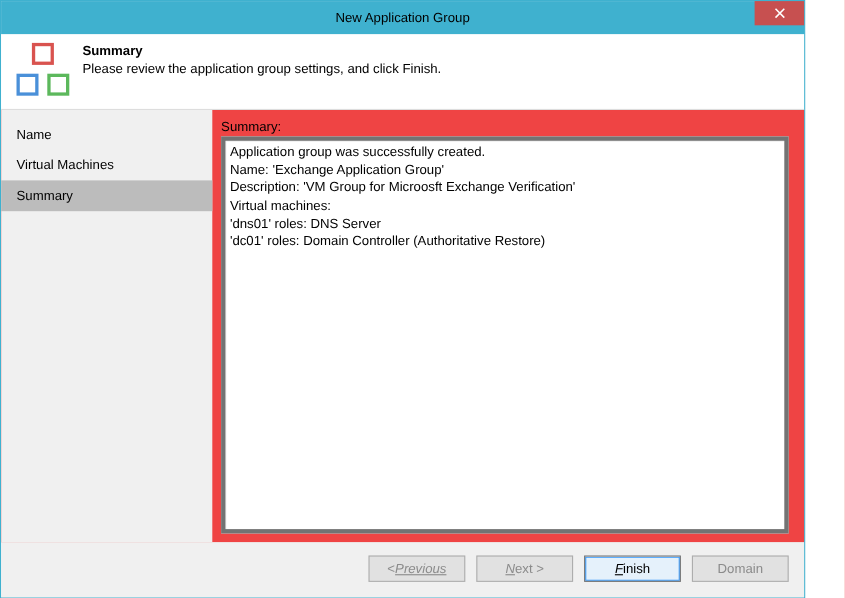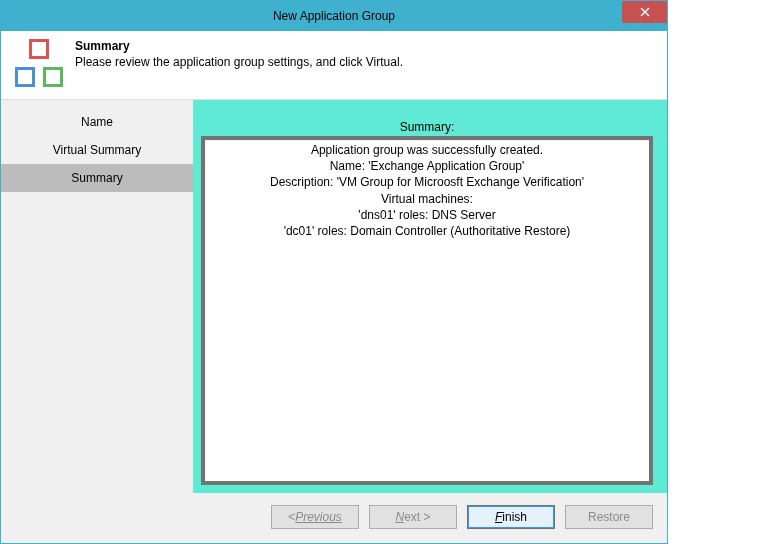--- a/index.html
+++ b/index.html
@@ -1,34 +1,34 @@
 <!DOCTYPE html>
 <html><head>
   <meta charset="utf-8">
   <style>
     * { box-sizing: border-box; margin: 0; padding: 0; font-family: "Segoe UI", Tahoma, sans-serif; font-size: 12px; }
     body { background: #fff; width: 768px; height: 544px; overflow: hidden; }
-    .window { width: 668px; height: 544px; border: 1px solid #3fb1cf; background: #f0f0f0; display: flex; flex-direction: column; }
+    .window { width: 732px; height: 544px; border: 1px solid #3fb1cf; background: #f0f0f0; display: flex; flex-direction: column; }
     .titlebar { height: 30px; background: #3fb1cf; display: flex; align-items: center; position: relative; }
     .titlebar-title { flex: 1; text-align: center; color: #000; font-size: 12px; }
     .close-btn { position: absolute; right: 0; top: 0; width: 45px; height: 22px; background: #c75050; color: #fff; display: flex; align-items: center; justify-content: center; font-size: 13px; font-family: Arial; }
     .header { background: #fff; display: flex; padding: 8px 14px 12px 14px; border-bottom: 1px solid #ddd; }
     .header-icon { width: 48px; height: 48px; position: relative; flex-shrink: 0; }
     .sq { position: absolute; width: 20px; height: 20px; background: #fff; border: 3px solid; }
     .sq.red { border-color: #d9534f; top: 0; left: 14px; }
     .sq.blue { border-color: #4a90d9; bottom: 0; left: 0; }
     .sq.green { border-color: #5cb85c; bottom: 0; right: 0; }
     .header-text { padding-left: 12px; }
     .header-title { font-weight: bold; font-size: 12px; color: #000; margin-bottom: 2px; }
     .header-sub { font-size: 12px; color: #000; }
-    .body { flex: 1; display: flex; background: #5eead4; overflow: hidden; text-align: center; }
+    .body { flex: 1; display: flex; background: #ef4444; overflow: hidden; }
     .nav { width: 192px; background: #f0f0f0; padding-top: 8px; }
     .nav-item { padding: 7px 14px; color: #000; cursor: default; }
     .nav-item.selected { background: #bcbcbc; }
-    .content { flex: 1; padding: 20px 14px 8px 8px; display: flex; flex-direction: column; }
+    .content { flex: 1; padding: 8px 14px 8px 8px; display: flex; flex-direction: column; }
     .content-label { color: #000; margin-bottom: 2px; }
     .summary-box { flex: 1; background: #fff; border: 4px solid #737373; padding: 2px 4px; overflow: auto; white-space: pre-line; line-height: 1.35; box-shadow: inset 1px 1px 0 rgba(0,0,0,0.05); }
     .footer { background: #f0f0f0; padding: 12px 14px 14px; display: flex; justify-content: flex-end; gap: 10px; border-top: none; }
     .btn { width: 88px; height: 24px; border: 1px solid #adadad; background: #e1e1e1; color: #000; cursor: default; display: flex; align-items: center; justify-content: center; font-size: 12px; }
     .btn.disabled { color: #8b8b8b; }
     .btn.default { border: 1px solid #707070; box-shadow: 0 0 0 1px #3399ff inset; background:#e5f1fb; }
     .u { text-decoration: underline; font-style: italic; }
   </style>
 </head>
 <body>
@@ -44,40 +44,40 @@
   </div>
 
   <div class="header">
     <div class="header-icon">
       <div class="sq red"></div>
       <div class="sq blue"></div>
       <div class="sq green"></div>
     </div>
     <div class="header-text">
       <div class="header-title">Summary</div>
-      <div class="header-sub">Please review the application group settings, and click Virtual.</div>
+      <div class="header-sub">Please review the application group settings, and click Finish.</div>
     </div>
   </div>
 
   <div class="body">
     <div class="nav">
       <div class="nav-item">Name</div>
-      <div class="nav-item">Virtual Summary</div>
+      <div class="nav-item">Virtual Machines</div>
       <div class="nav-item selected">Summary</div>
     </div>
     <div class="content">
       <div class="content-label">Summary:</div>
       <div class="summary-box">Application group was successfully created.
 Name: 'Exchange Application Group'
 Description: 'VM Group for Microosft Exchange Verification'
 Virtual machines:
 'dns01' roles: DNS Server
 'dc01' roles: Domain Controller (Authoritative Restore)</div>
     </div>
   </div>
 
   <div class="footer">
     <div class="btn disabled">&lt; <span class="u">Previous</span></div>
     <div class="btn disabled"><span class="u">N</span>ext &gt;</div>
     <div class="btn default"><span class="u">F</span>inish</div>
-    <div class="btn disabled">Restore</div>
+    <div class="btn disabled">Domain</div>
   </div>
 </div>
 
 </body></html>

